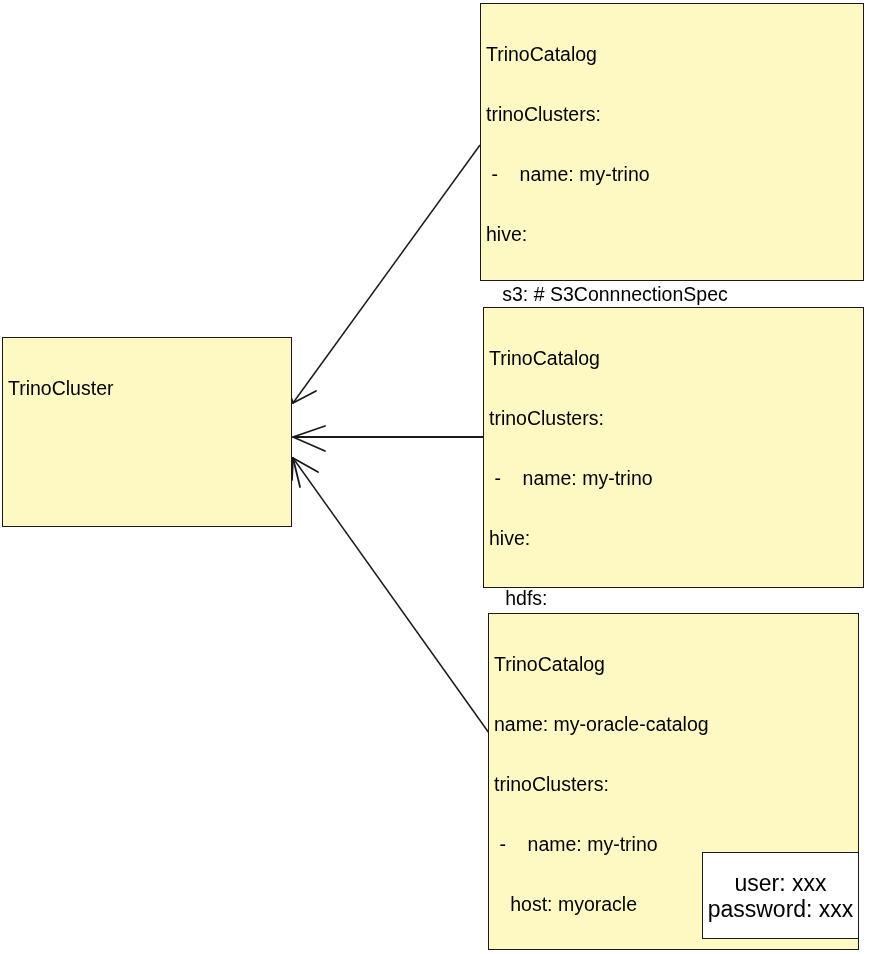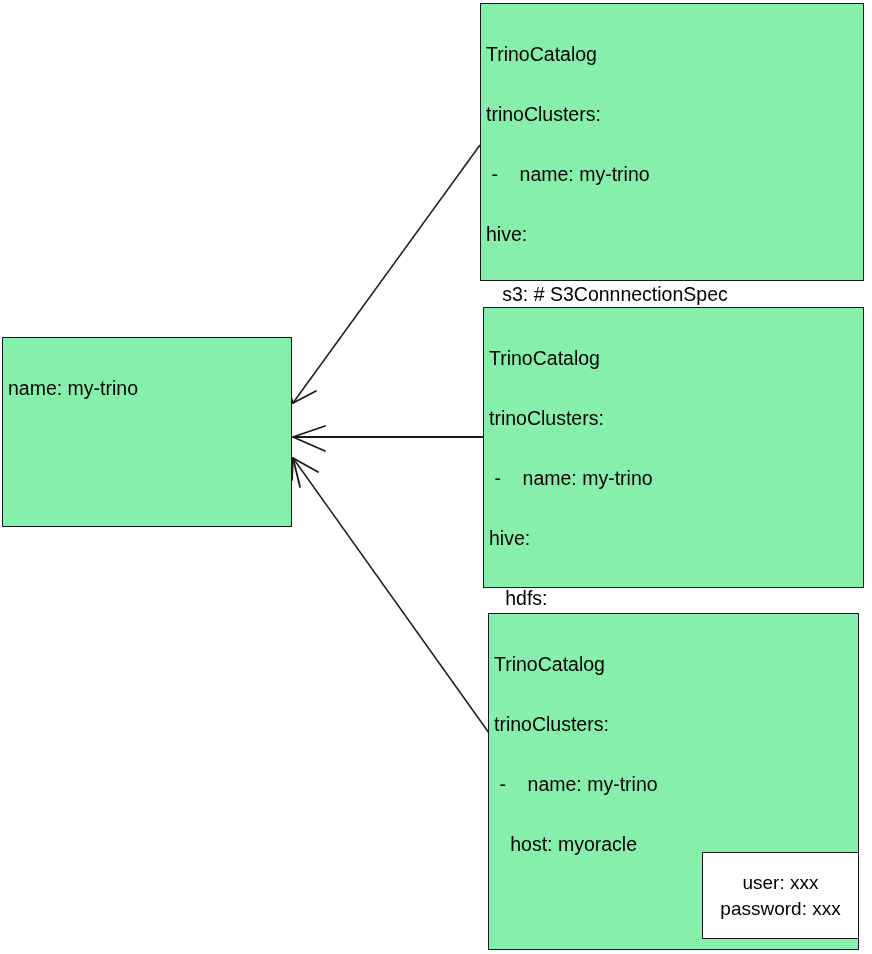--- a/index.html
+++ b/index.html
@@ -22,21 +22,21 @@
     left: 0;
     top: 0;
     width: 872px;
     height: 954px;
     pointer-events: none;
   }
   .node {
     position: absolute;
     box-sizing: border-box;
     border: 1.6px solid #1a1a1a;
-    background: #86efac;
+    background: #fef9c3;
   }
   .node-body {
     position: absolute;
     left: 5px;
     top: 2px;
     right: 2px;
     white-space: pre;
   }
   .code-line {
     font-family: "Liberation Sans", sans-serif;
@@ -50,21 +50,21 @@
     box-sizing: border-box;
     border: 1.8px solid #1a1a1a;
     background: #ffffff;
     display: flex;
     flex-direction: column;
     align-items: center;
     justify-content: center;
   }
   .secret-line {
     font-family: "Liberation Sans", sans-serif;
-    font-size: 19px;
+    font-size: 23px;
     line-height: 26px;
     white-space: pre;
     color: #000000;
   }
   
   #cluster-node   { left: 2px;   top: 337px; width: 290px; height: 190px; }
   #catalog-node-1 { left: 480px; top: 3px;   width: 384px; height: 278px; }
   #catalog-node-2 { left: 483px; top: 307px; width: 381px; height: 281px; }
   #catalog-node-3 { left: 488px; top: 613px; width: 371px; height: 337px; }
   #secret-node    { left: 702px; top: 852px; width: 157px; height: 87px; }
@@ -106,21 +106,21 @@
 
       <g>
         <line x1="787" y1="853" x2="770" y2="833"></line>
         <line x1="787" y1="853" x2="789" y2="829"></line>
       </g>
     </g>
   </svg>
 
   <div class="node" id="cluster-node">
     <div class="node-body">
-      <div class="code-line">name: my-trino</div>
+      <div class="code-line">TrinoCluster</div>
     </div>
   </div>
 
   <div class="node" id="catalog-node-1">
     <div class="node-body">
       <div class="code-line">TrinoCatalog</div>
       <div class="code-line">trinoClusters:</div>
       <div class="code-line"> -    name: my-trino</div>
       <div class="code-line">hive:</div>
       <div class="code-line">   s3: # S3ConnnectionSpec</div>
@@ -138,20 +138,21 @@
       <div class="code-line">hive:</div>
       <div class="code-line">   hdfs:</div>
       <div class="code-line">      # TBD</div>
       <div class="code-line">   metastore: # whatever</div>
     </div>
   </div>
 
   <div class="node" id="catalog-node-3">
     <div class="node-body">
       <div class="code-line">TrinoCatalog</div>
+      <div class="code-line">name: my-oracle-catalog</div>
       <div class="code-line">trinoClusters:</div>
       <div class="code-line"> -    name: my-trino</div>
       <div class="code-line">   host: myoracle</div>
       
     </div>
 
   </div>
 
   <div class="secret-box" id="secret-node">
     <div class="secret-line">user: xxx</div>

